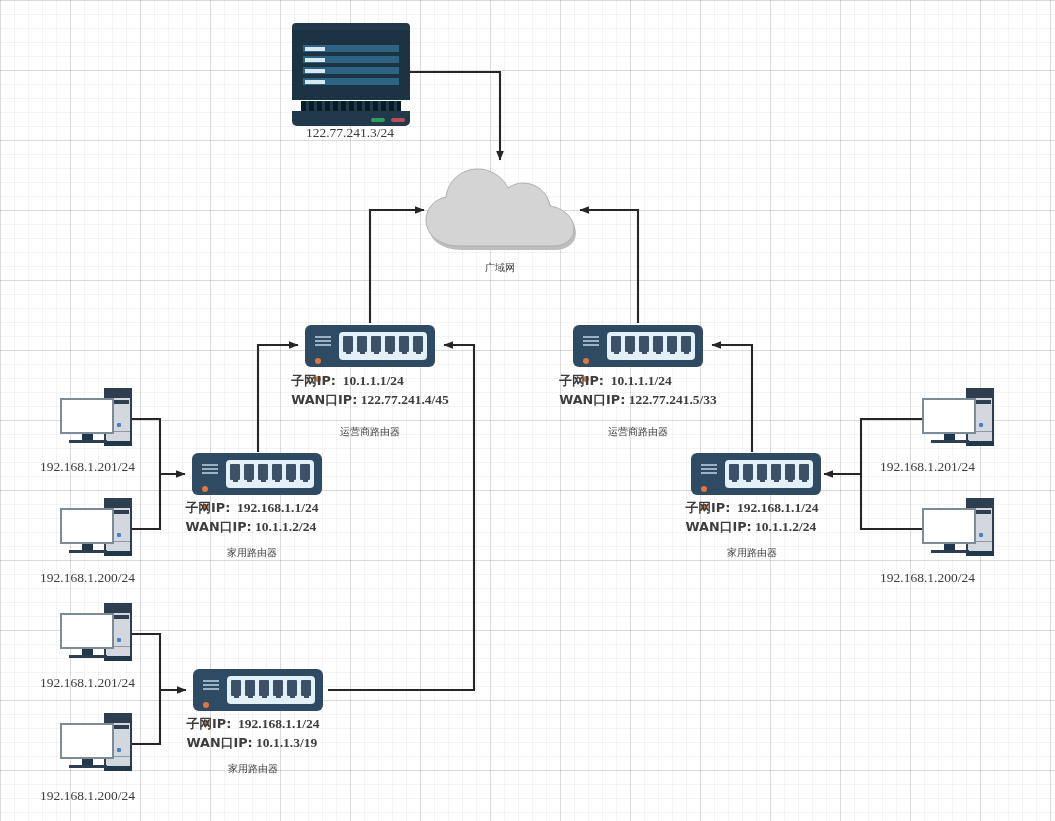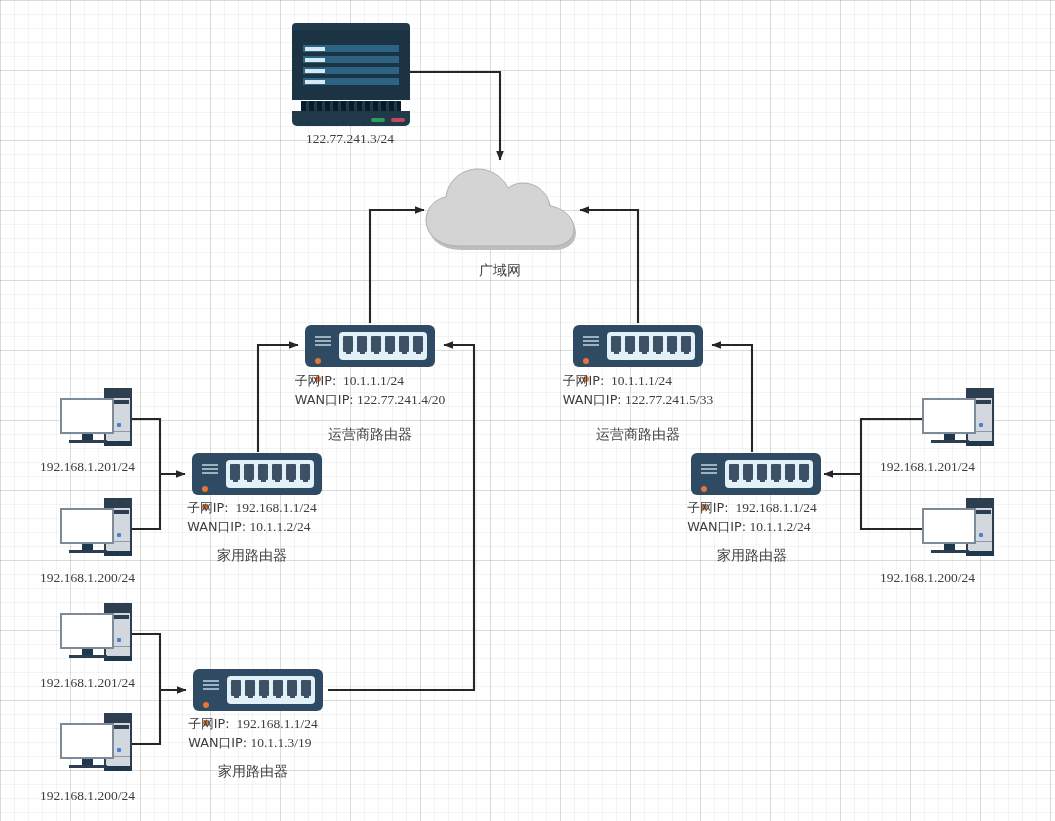--- a/index.html
+++ b/index.html
@@ -23,33 +23,33 @@
 
   
   .lbl{
     position:absolute;
     font-family:"Liberation Serif","DejaVu Serif",serif;
     font-size:13.5px;
     color:#3d3d3d;
     white-space:nowrap;
     line-height:1.32;
   }
-  .lbl.cjk{font-family:"DejaVu Sans","Liberation Sans",sans-serif;font-size:14px;}
+  .lbl.cjk{font-family:"DejaVu Sans","Liberation Sans",sans-serif;font-size:10px;}
   .lbl.ctr{transform:translateX(-50%);text-align:center;}
   .ipblk{
     position:absolute;
     transform:translateX(-50%);
     text-align:left;
     font-family:"Liberation Serif","DejaVu Serif",serif;
     font-size:13.5px;
     color:#3d3d3d;
     white-space:nowrap;
     line-height:1.38;
   }
-  .ipblk .ln{display:block;}
+  .ipblk .ln{display:block;font-weight:bold;}
   .ipblk .cjkpart{font-family:"DejaVu Sans","Liberation Sans",sans-serif;font-size:12.8px;}
 
   
   .server{width:118px;height:103px;}
   .srv-top{position:absolute;left:0;top:0;width:118px;height:8px;background:#20394b;border-radius:4px 4px 0 0;}
   .srv-body{position:absolute;left:0;top:7px;width:118px;height:70px;background:#1b3343;}
   .srv-screen{position:absolute;left:11px;top:15px;width:96px;height:44px;}
   .srv-bar{position:absolute;left:0;width:96px;height:7px;background:#2f6versus;}
   .srv-bar{background:#2d6484;}
   .srv-bar i{position:absolute;left:2px;top:1.5px;width:20px;height:4px;background:#d8e8f2;display:block;}
@@ -147,41 +147,41 @@
         <div class="srv-bar" style="top:33px;">
             <i></i>
           </div>
       </div>
     </div>
     <div class="srv-vents"></div>
     <div class="srv-base"></div>
     <div class="srv-led g"></div>
     <div class="srv-led r"></div>
   </div>
-  <div class="lbl ctr" style="left:350px;top:130px;">122.77.241.3/24</div>
+  <div class="lbl ctr" style="left:350px;top:124px;">122.77.241.3/24</div>
 
   <div class="router" style="left:305px;top:325px;">
     <div class="lines">
         <span></span>
         <span></span>
         <span></span>
       </div>
     <div class="leds"><i></i><i></i></div>
     <div class="slots">
       <div class="port"></div>
         <div class="port"></div>
         <div class="port"></div>
       <div class="port"></div>
         <div class="port"></div>
         <div class="port"></div>
     </div>
   </div>
   <div class="ipblk" style="left:370px;top:372px;">
     <span class="ln"><span class="cjkpart">子网IP:</span>&nbsp;&nbsp;<span>10.1.1.1/24</span></span>
-    <span class="ln"><span class="cjkpart">WAN口IP:</span>&nbsp;<span>122.77.241.4/20</span></span>
+    <span class="ln"><span class="cjkpart">WAN口IP:</span>&nbsp;<span>122.77.241.4/45</span></span>
   </div>
   <div class="lbl cjk ctr" style="left:370px;top:425px;">运营商路由器</div>
 
   <div class="router" style="left:573px;top:325px;">
     <div class="lines">
         <span></span>
         <span></span>
         <span></span>
       </div>
     <div class="leds"><i></i><i></i></div>

